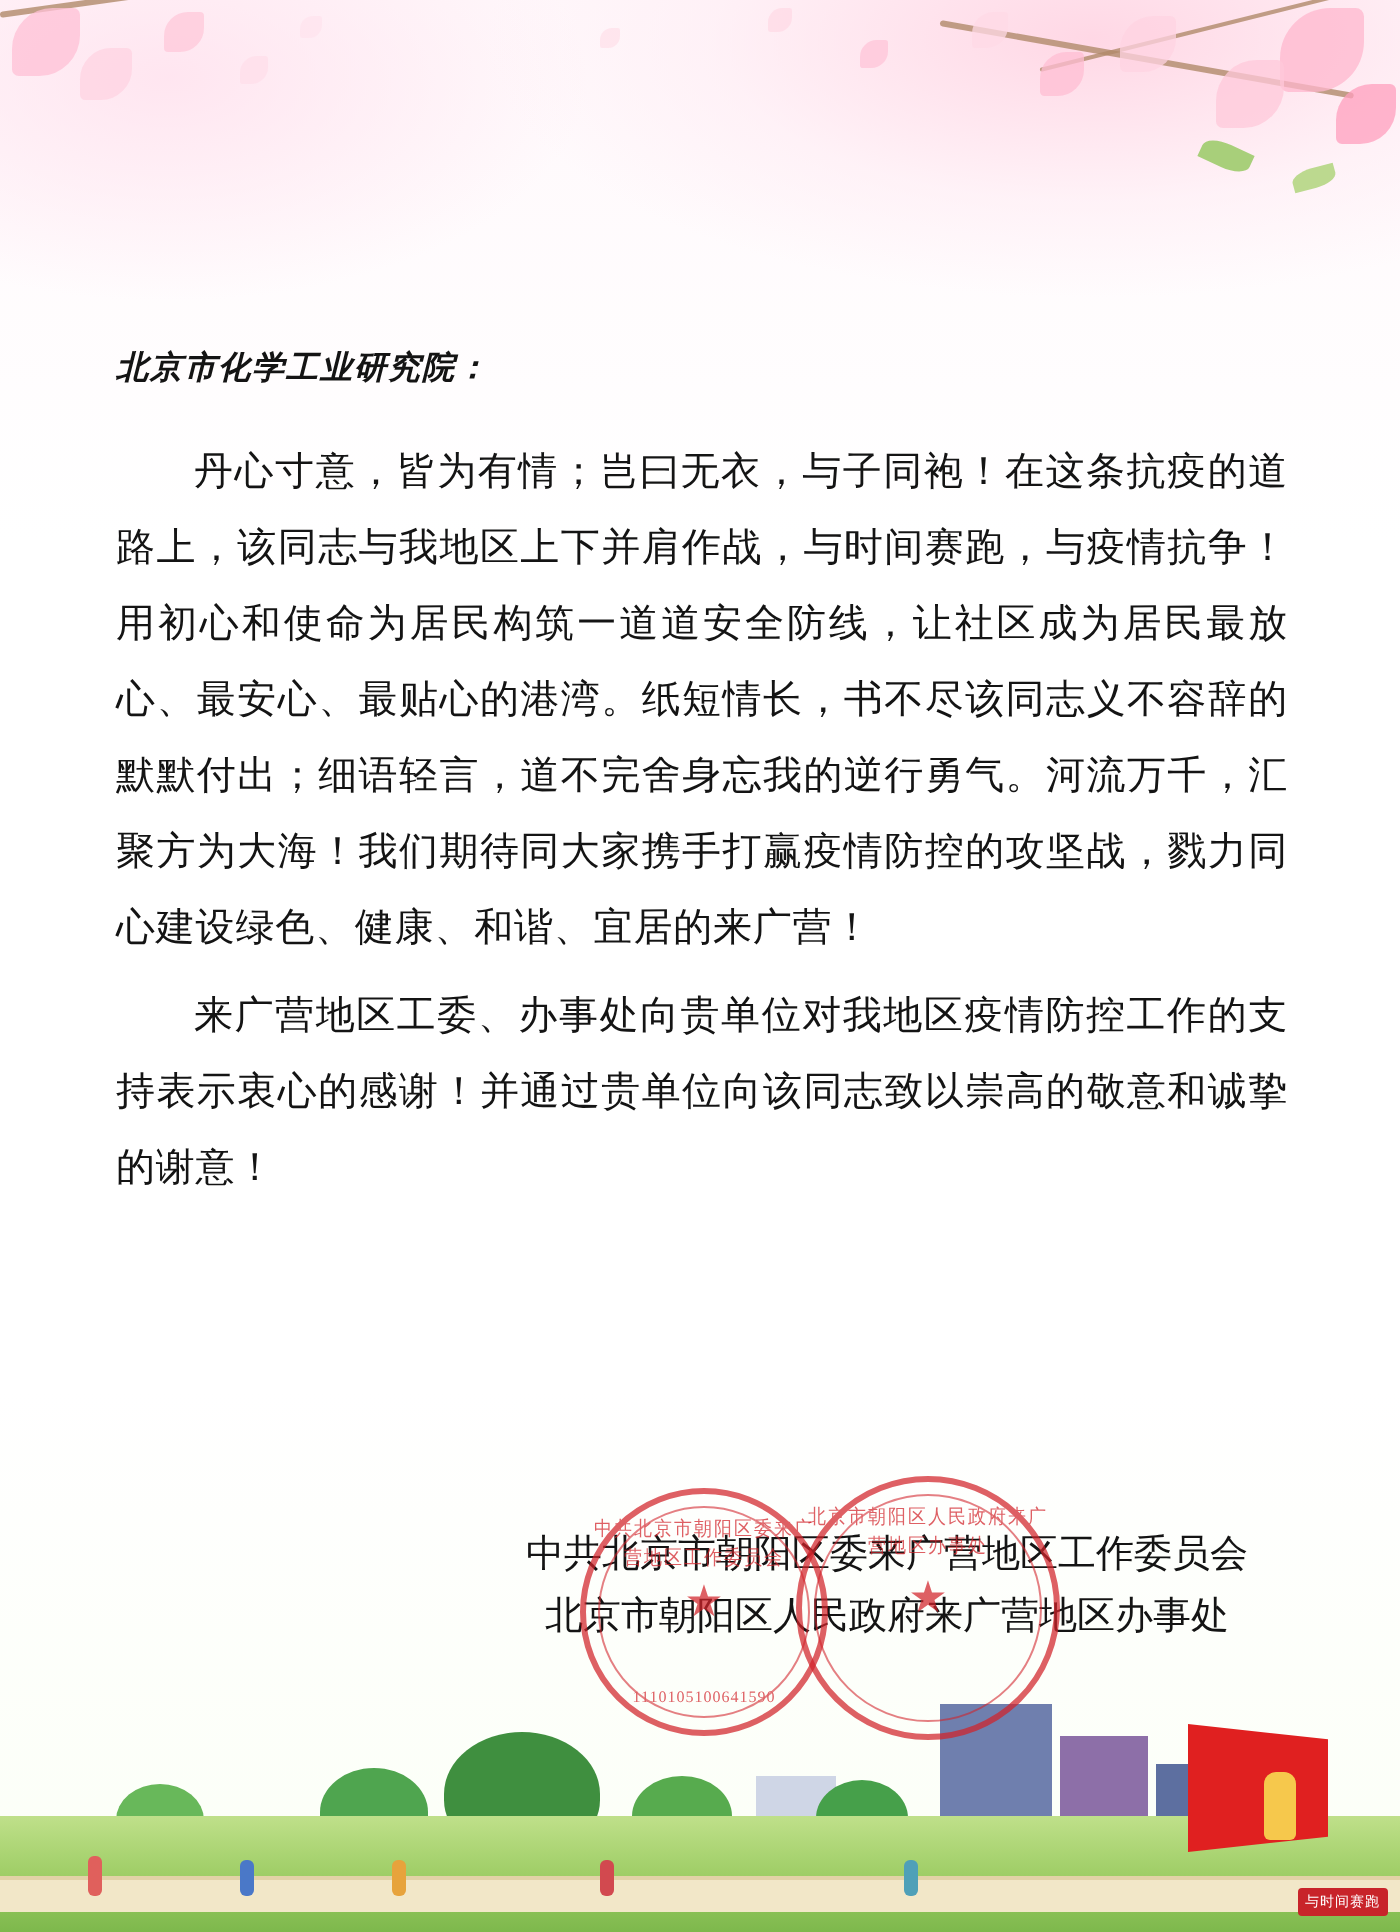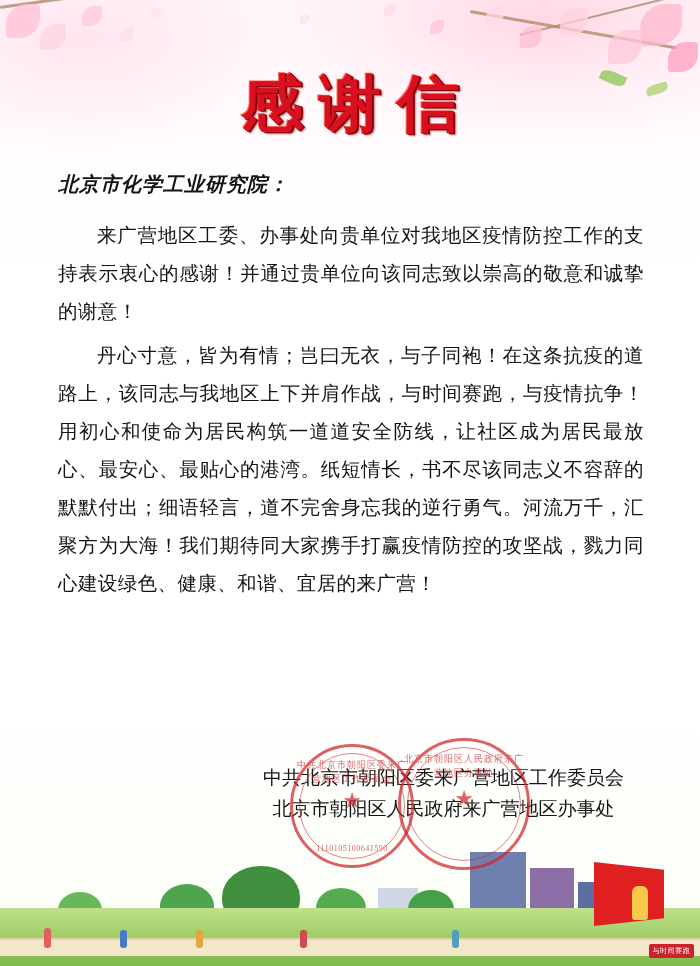--- a/index.html
+++ b/index.html
@@ -81,21 +81,21 @@
     left: 58px;
     width: 586px;
     color: #141414;
     font-size: 19.5px;
     line-height: 38px;
     font-family: "DejaVu Serif", serif;
   }
   .salutation {
     font-weight: bold;
     font-style: italic;
-    font-size: 20px;
+    font-size: 16px;
     letter-spacing: 1px;
     margin-bottom: 14px;
   }
   .para {
     text-indent: 2em;
     text-align: justify;
     margin: 0 0 6px 0;
     letter-spacing: 0.4px;
   }
 
@@ -249,28 +249,25 @@
     <div class="petal" style="left:6px;   top:4px;  width:34px; height:34px; background:#ffc0d5;"></div>
     <div class="petal" style="left:40px;  top:24px; width:26px; height:26px; background:#ffd3e2;"></div>
     <div class="petal" style="left:82px;  top:6px;  width:20px; height:20px; background:#ffc8da;"></div>
     <div class="petal" style="left:120px; top:28px; width:14px; height:14px; background:#ffdde9;"></div>
     <div class="petal" style="left:150px; top:8px;  width:11px; height:11px; background:#ffe3ee;"></div>
 
     <div class="leaf-sprig" style="left:600px; top:72px; width:26px; height:12px; background:#a8cf7a; transform:rotate(25deg);"></div>
     <div class="leaf-sprig" style="left:646px; top:84px; width:22px; height:10px; background:#bcd98f; transform:rotate(-15deg);"></div>
   </div>
 
-  <div class="title-wrap">
-    <span class="title">感谢信</span>
-  </div>
 
   <div class="letter">
     <div class="salutation">北京市化学工业研究院：</div>
+    <p class="para">丹心寸意，皆为有情；岂曰无衣，与子同袍！在这条抗疫的道路上，该同志与我地区上下并肩作战，与时间赛跑，与疫情抗争！用初心和使命为居民构筑一道道安全防线，让社区成为居民最放心、最安心、最贴心的港湾。纸短情长，书不尽该同志义不容辞的默默付出；细语轻言，道不完舍身忘我的逆行勇气。河流万千，汇聚方为大海！我们期待同大家携手打赢疫情防控的攻坚战，戮力同心建设绿色、健康、和谐、宜居的来广营！</p>
     <p class="para">来广营地区工委、办事处向贵单位对我地区疫情防控工作的支持表示衷心的感谢！并通过贵单位向该同志致以崇高的敬意和诚挚的谢意！</p>
-    <p class="para">丹心寸意，皆为有情；岂曰无衣，与子同袍！在这条抗疫的道路上，该同志与我地区上下并肩作战，与时间赛跑，与疫情抗争！用初心和使命为居民构筑一道道安全防线，让社区成为居民最放心、最安心、最贴心的港湾。纸短情长，书不尽该同志义不容辞的默默付出；细语轻言，道不完舍身忘我的逆行勇气。河流万千，汇聚方为大海！我们期待同大家携手打赢疫情防控的攻坚战，戮力同心建设绿色、健康、和谐、宜居的来广营！</p>
   </div>
 
   <div class="seal" id="seal-left">
     <div class="seal-inner"></div>
     <div class="seal-text">中共北京市朝阳区委来广营地区工作委员会</div>
     <div class="seal-star">★</div>
     <div class="seal-code">1110105100641590</div>
   </div>
 
   <div class="seal" id="seal-right">

